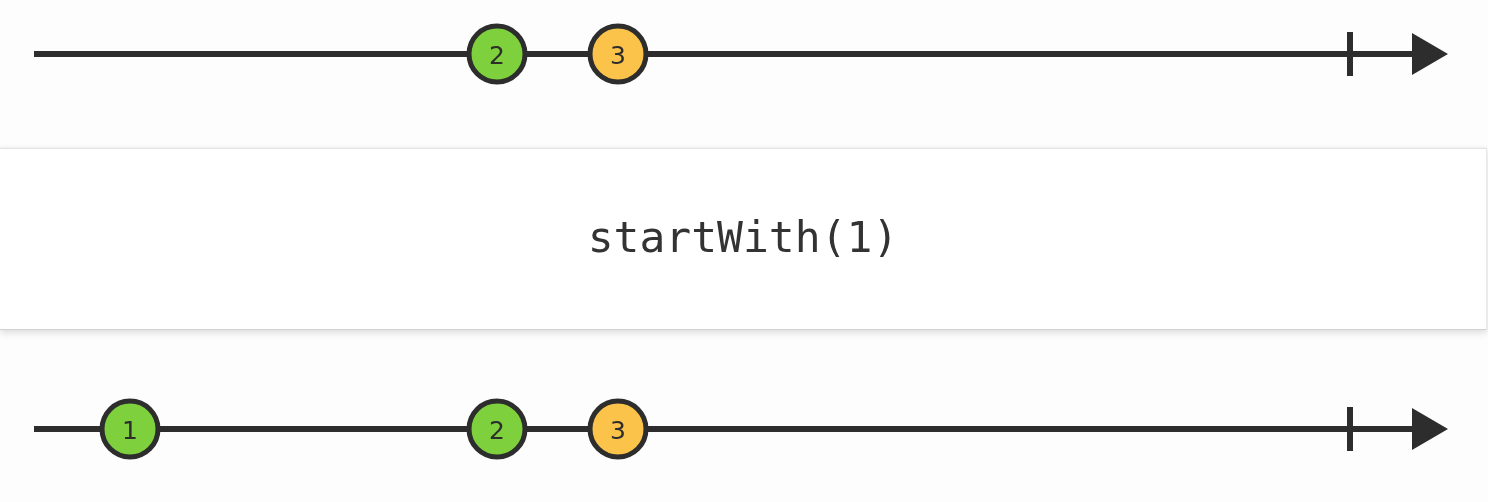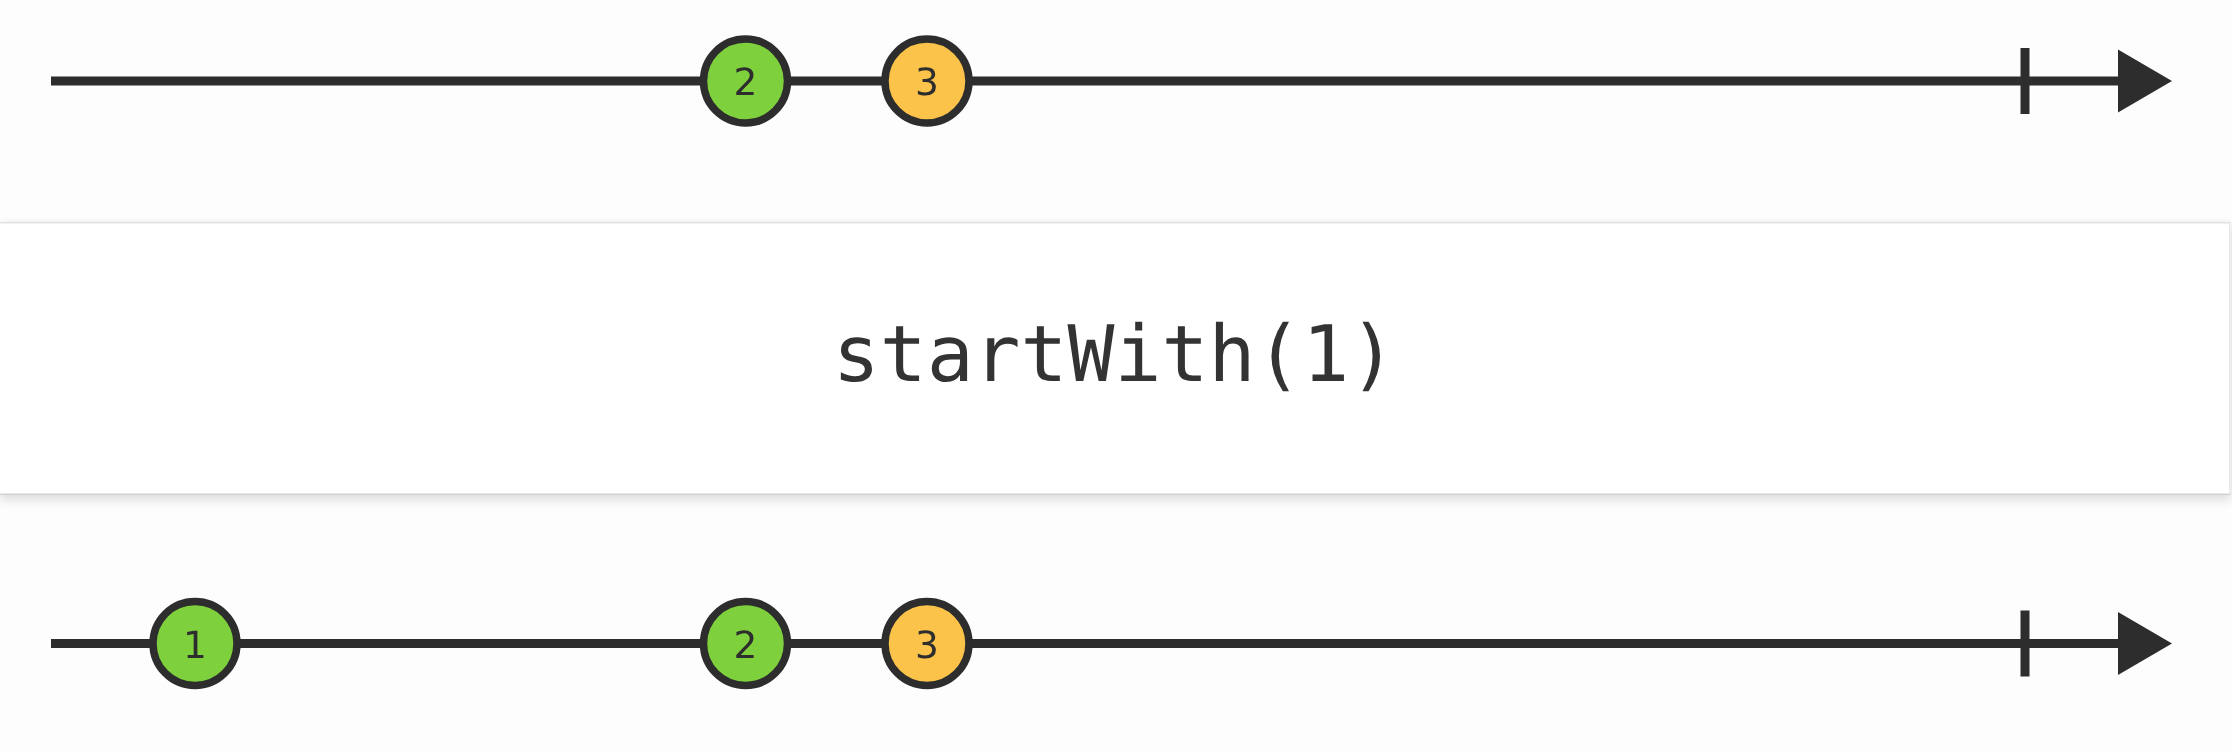--- a/index.html
+++ b/index.html
@@ -52,21 +52,21 @@
     border-right: 1px solid #e8e8e8;
     border-bottom: 1px solid #d2d2d2;
     border-left: none;
     box-shadow: 0 3px 7px rgba(0,0,0,0.13), 0 -1px 3px rgba(0,0,0,0.04);
     display: flex;
     align-items: center;
     justify-content: center;
   }
   #operator-label {
     font-family: "DejaVu Sans Mono", "Liberation Mono", monospace;
-    font-size: 52px;
+    font-size: 43px;
     line-height: 1;
     color: #333333;
     letter-spacing: 0px;
     white-space: pre;
     user-select: none;
     transform: translateY(-2px);
   }
 
   .marble-text {
     font-family: "DejaVu Sans", "Liberation Sans", sans-serif;

